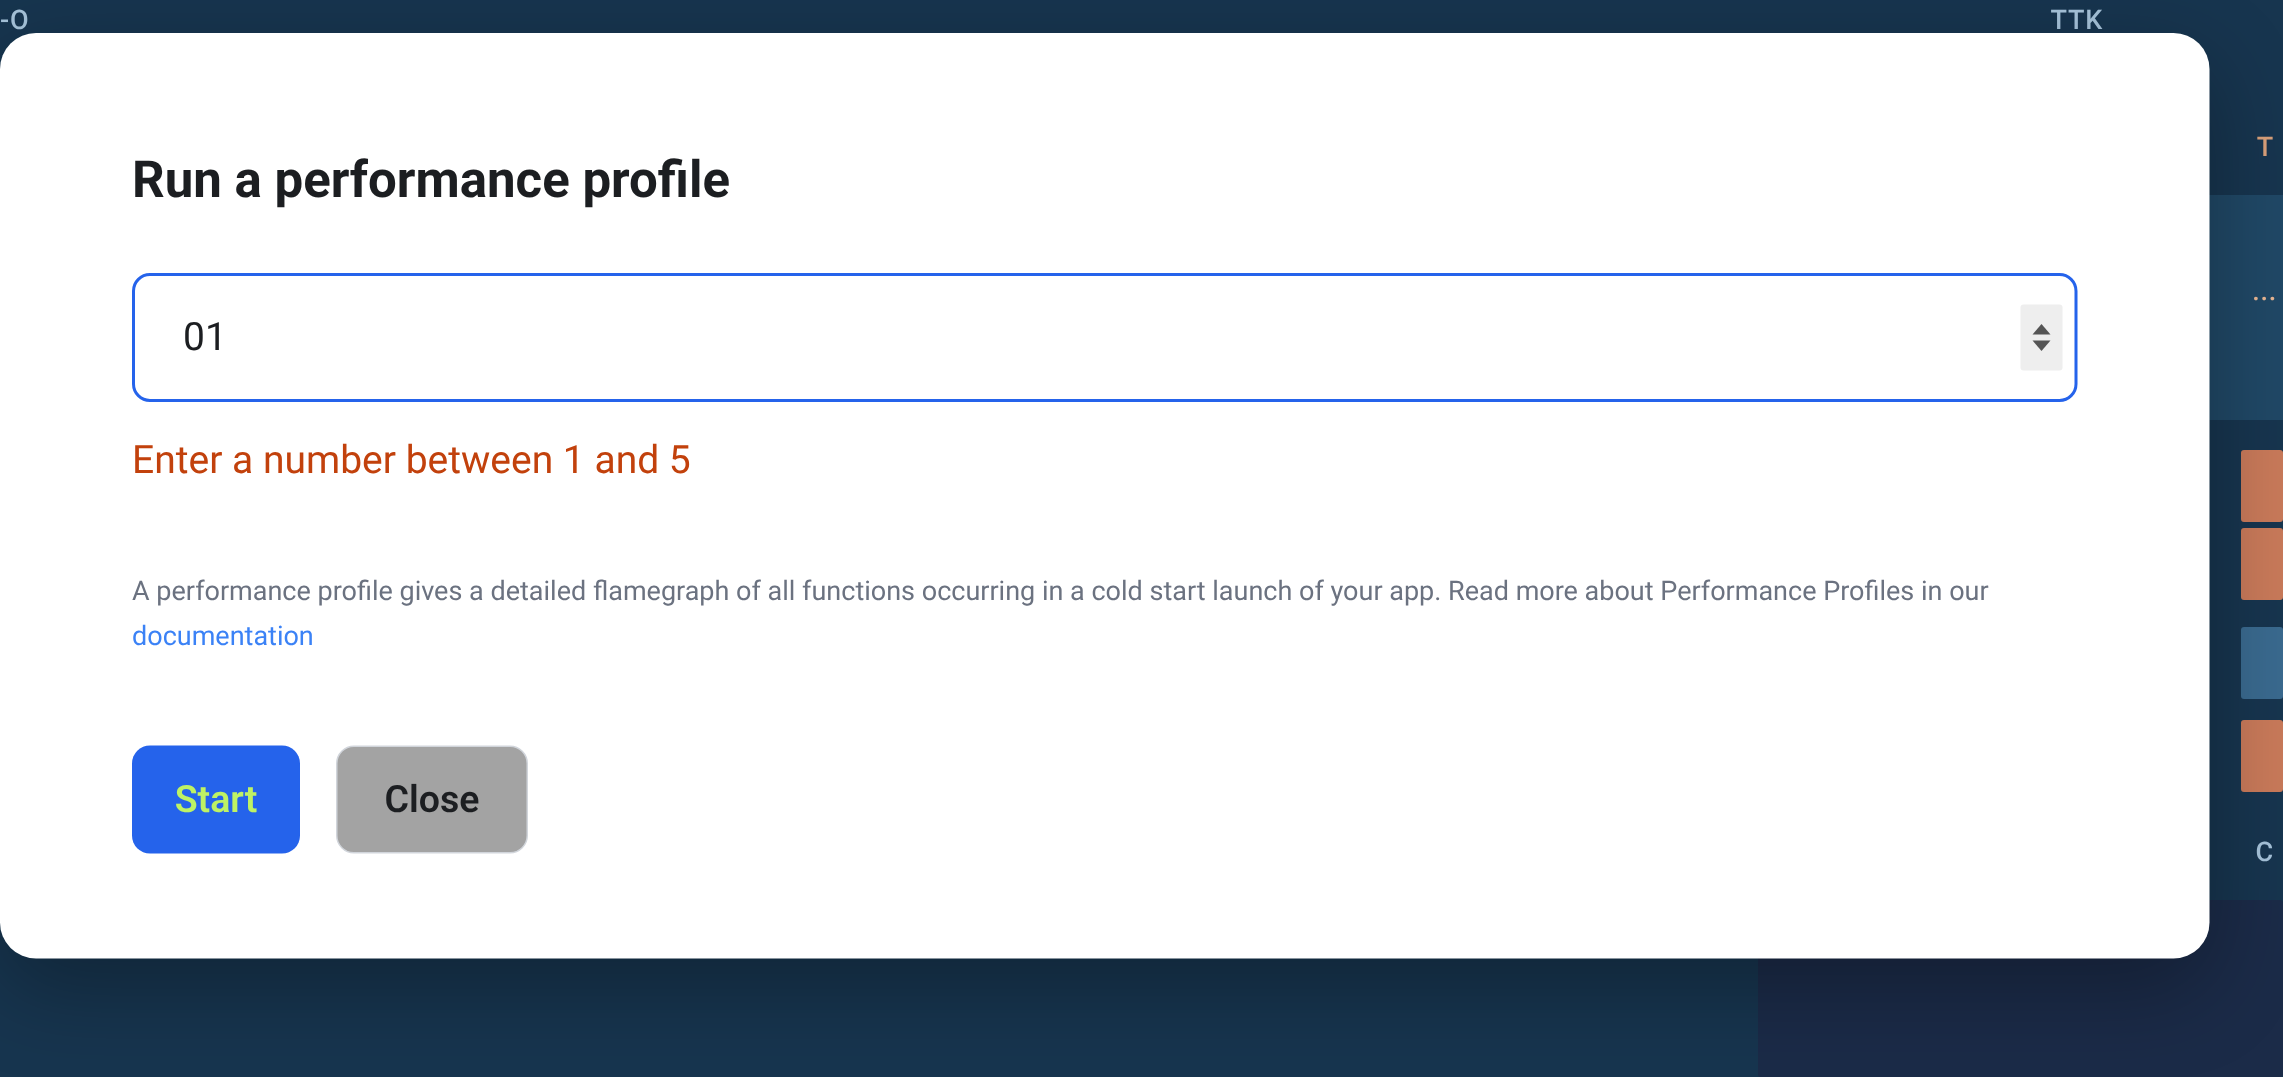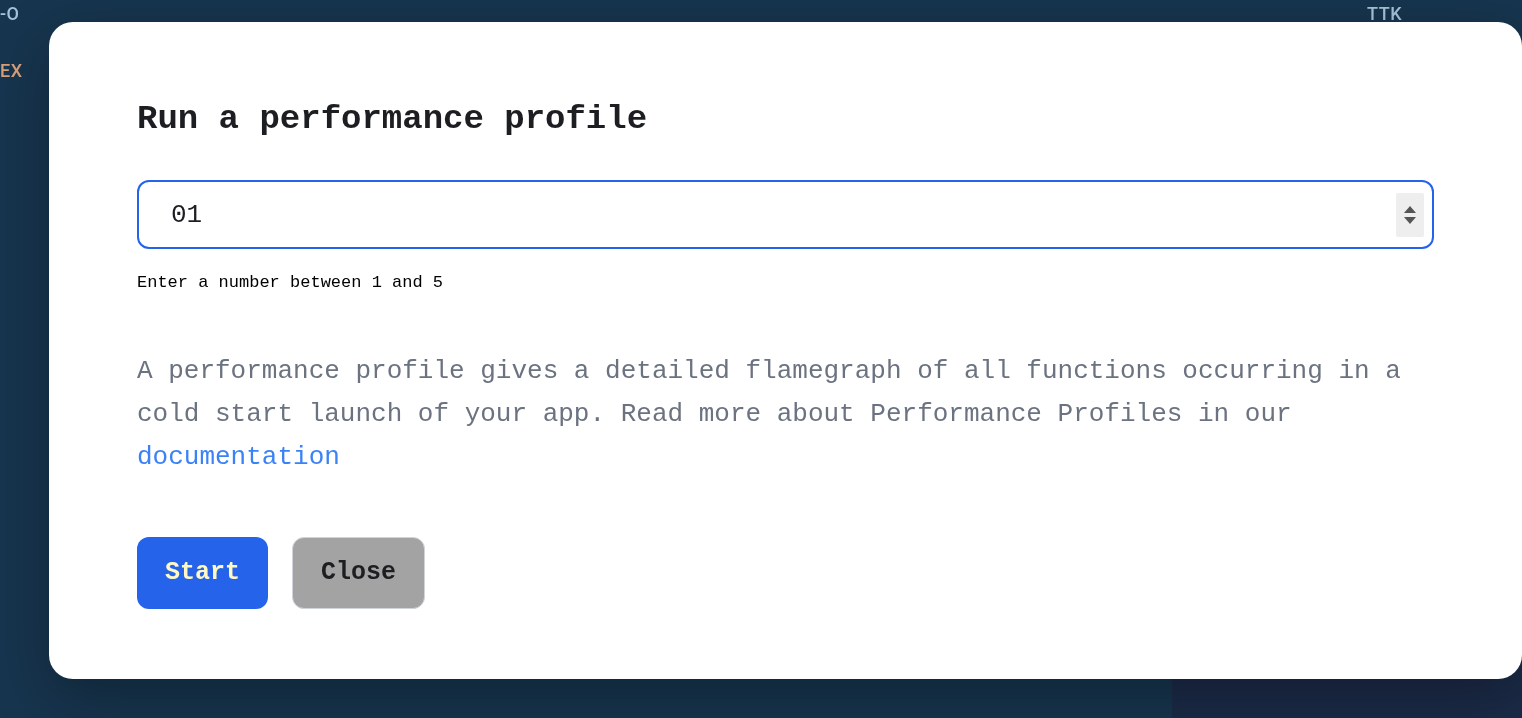--- a/index.html
+++ b/index.html
@@ -36,23 +36,22 @@
       right: 0;
       height: 150px;
       top: 130px;
       background: #204866;
     }
     .modal-overlay {
       position: absolute;
       inset: 0;
       display: flex;
       align-items: flex-start;
-      justify-content: flex-end;
+      justify-content: flex-start;
       padding-top: 22px;
-      font-family: Liberation Mono, monospace;
     }
     .modal {
       background: #ffffff;
       width: 1473px;
       border-radius: 24px;
       padding: 78px 88px 70px 88px;
       box-shadow: 0 20px 60px rgba(0,0,0,0.3);
     }
     .modal-title {
       font-size: 34px;
@@ -66,21 +65,21 @@
       color: #1c1e21;
       margin-bottom: 30px;
     }
     .input-wrapper {
       position: relative;
       width: 100%;
       margin-bottom: 24px;
     }
     .number-input {
       width: 100%;
-      height: 69px;
+      height: 86px;
       border: 2px solid #2563eb;
       border-radius: 12px;
       font-size: 26px;
       color: #1c1e21;
       padding: 0 60px 0 32px;
       outline: none;
       font-family: inherit;
       background: #ffffff;
     }
     .spinner {
@@ -102,26 +101,26 @@
     .spinner .arrow-down {
       width: 0;
       height: 0;
       border-left: 6px solid transparent;
       border-right: 6px solid transparent;
       cursor: pointer;
     }
     .spinner .arrow-up { border-bottom: 7px solid #555; }
     .spinner .arrow-down { border-top: 7px solid #555; }
     .helper-text {
-      font-size: 17px;
-      color: #000000;
+      font-size: 26px;
+      color: #c2410c;
       margin-bottom: 58px;
     }
     .description {
-      font-size: 26px;
+      font-size: 18px;
       color: #6b7280;
       line-height: 1.65;
       margin-bottom: 58px;
     }
     .description a {
       color: #3b82f6;
       text-decoration: none;
     }
     .button-row {
       display: flex;
@@ -134,21 +133,21 @@
       font-weight: 600;
       cursor: pointer;
       border: none;
       font-family: inherit;
       display: inline-flex;
       align-items: center;
       justify-content: center;
     }
     .btn-primary {
       background: #2563eb;
-      color: #fef9c3;
+      color: #bef264;
       padding: 0 28px;
       min-width: 112px;
     }
     .btn-secondary {
       background: #a3a3a3;
       color: #1c1e21;
       border: 1px solid #d1d5db;
       padding: 0 28px;
       min-width: 128px;
     }

